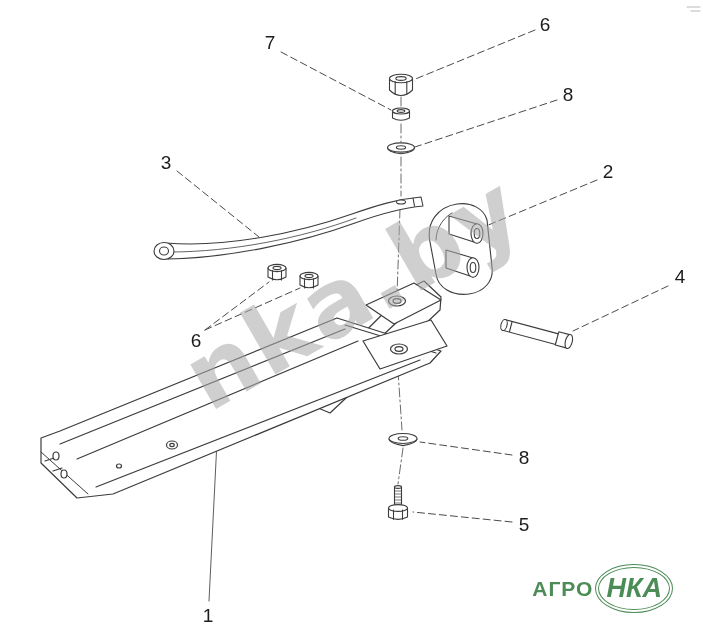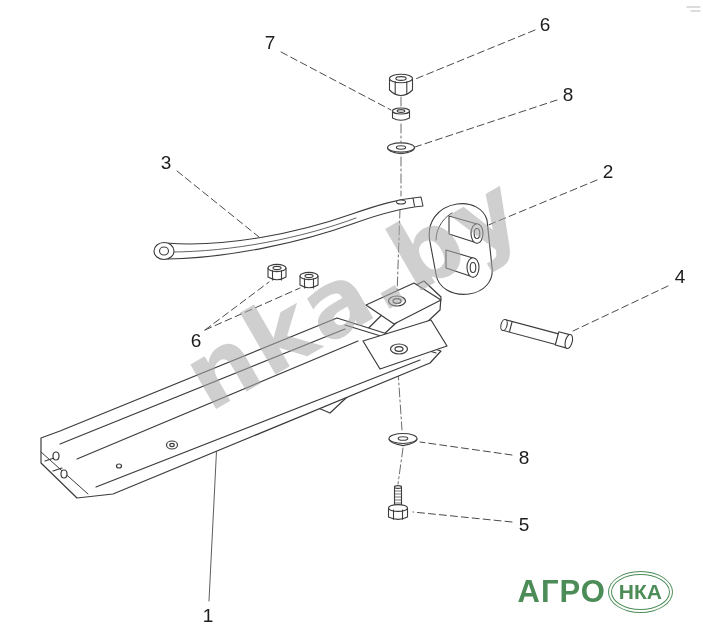--- a/index.html
+++ b/index.html
@@ -48,29 +48,30 @@
   .logo {
     position: absolute;
     right: 30px;
     bottom: 26px;
     display: flex;
     align-items: center;
     color: #4c8c57;
     font-weight: bold;
   }
   .logo-text1 {
-    font-size: 31px;
+    font-size: 21px;
     letter-spacing: 1px;
   }
   .logo-oval {
-    font-size: 21px;
+    font-size: 27px;
     border: 4px double #4c8c57;
     border-radius: 50%;
     padding: 5px 7px;
     margin-left: 2px;
+    font-style: italic;
   }
 </style>
 </head>
 <body>
 
 <div class="page">
 
   <svg class="art" width="703" height="639" viewBox="0 0 703 639" fill="none" stroke-linecap="round" stroke-linejoin="round">
 
     <g stroke="#b8b8b8" stroke-width="1">

